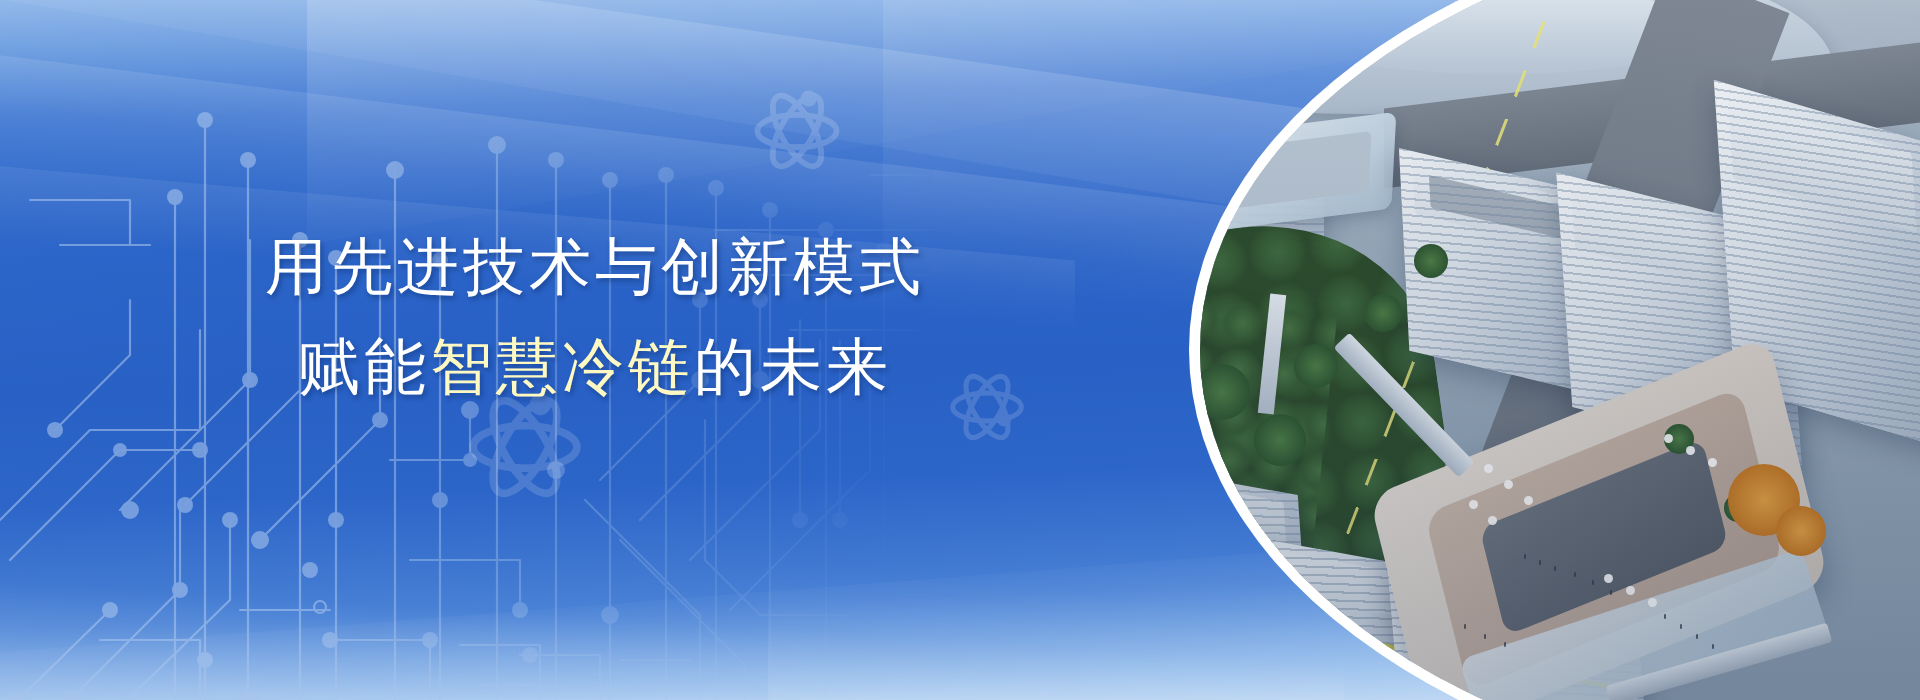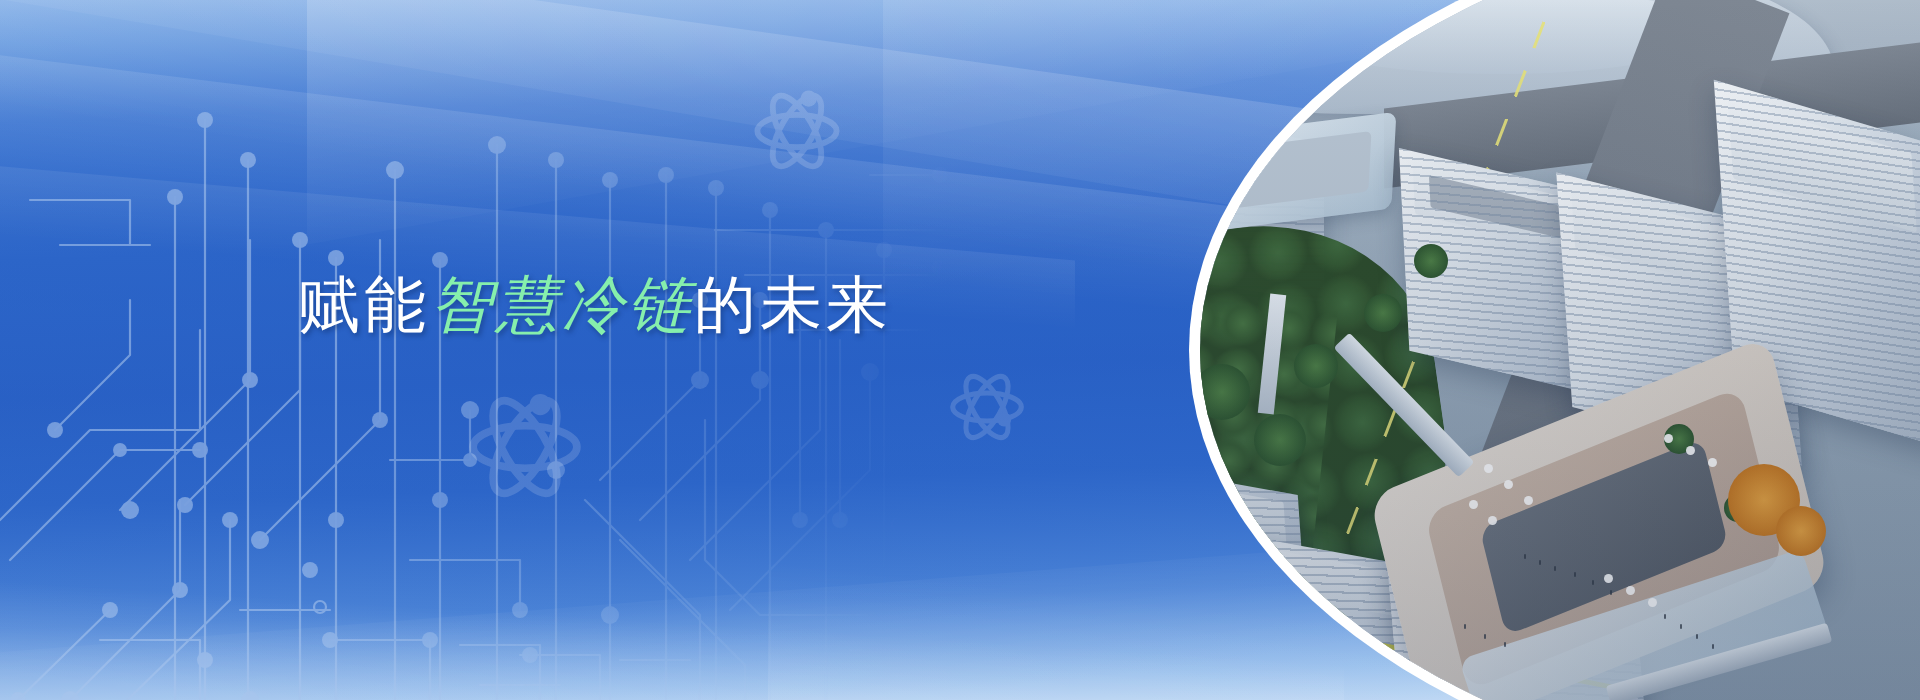--- a/index.html
+++ b/index.html
@@ -94,21 +94,21 @@
   .line2{
     margin-top:38px;
     font-size:62px;
     line-height:1.0;
     font-weight:400;
     color:#ffffff;
     letter-spacing:4px;
     text-shadow:2px 3px 5px rgba(12,40,95,.45);
     white-space:nowrap;
   }
-  .hl{color:#86efac;font-style:italic;}
+  .hl{color:#fef9c3;}
 
   
   .photo-wrap{
     position:absolute;
     right:0;top:-6px;
     width:956px;height:712px;
     z-index:4;
   }
   .photo-clip{
     position:absolute;inset:0;
@@ -519,16 +519,17 @@
         <div class="person" style="left:500px;top:630px;"></div>
         <div class="person" style="left:520px;top:640px;"></div>
         <div class="person" style="left:540px;top:648px;"></div>
 
         <div class="shade" style="left:0;top:0;width:100%;height:100%;"></div>
       </div>
     </div>
   </div>
 
   <div class="headline">
+    <div class="line1">用先进技术与创新模式</div>
     <div class="line2"><span>赋能</span><span class="hl">智慧冷链</span><span>的未来</span></div>
   </div>
 
 </div>
 
 </body></html>

